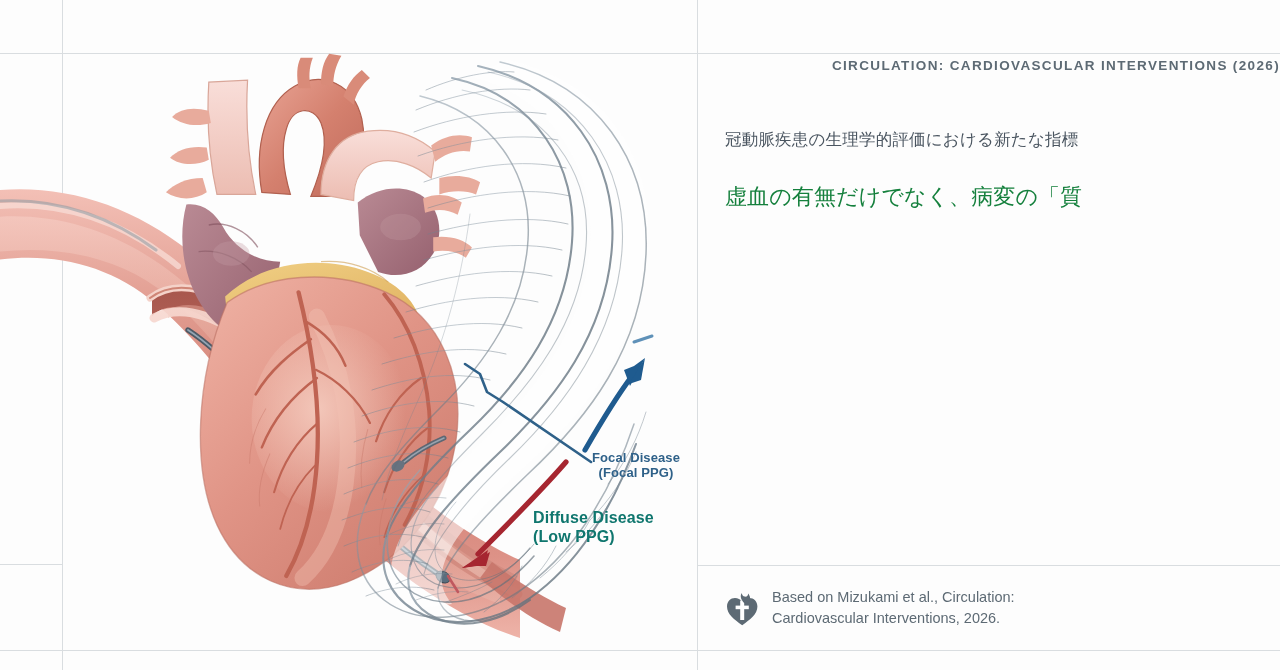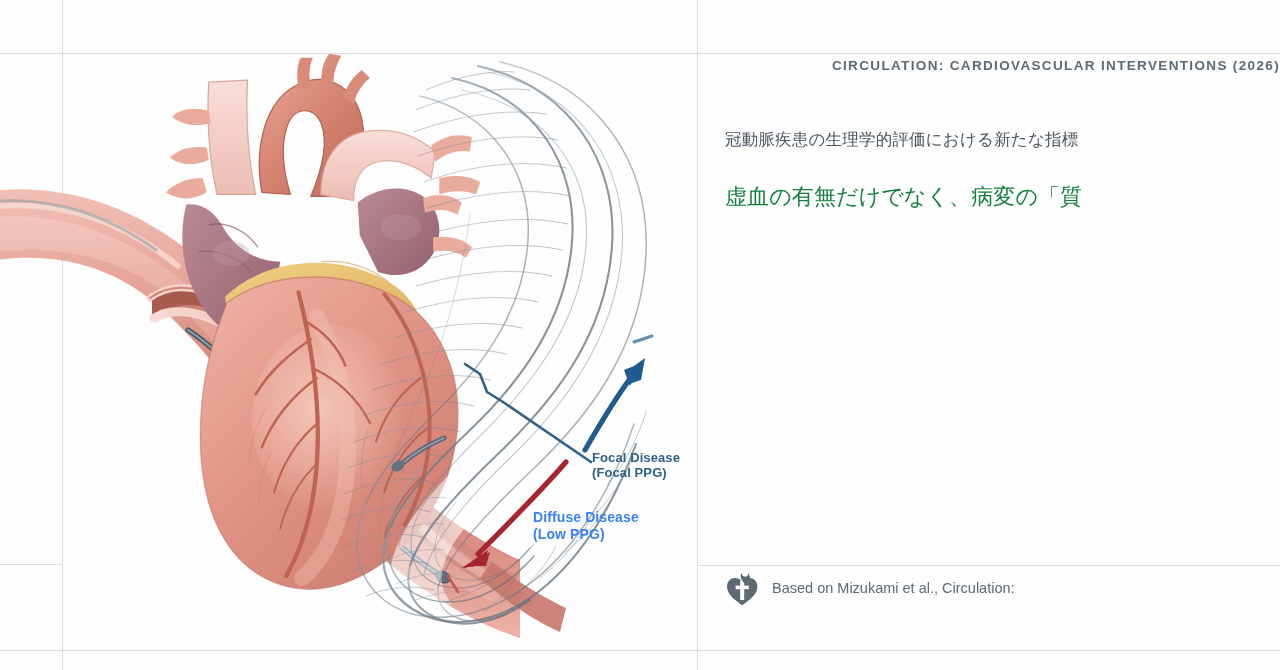--- a/index.html
+++ b/index.html
@@ -27,22 +27,22 @@
   .gl-h-low   { left:0;     top:564px; width:63px;  height:1px; }
   .gl-h-lowr  { left:697px; top:565px; width:583px; height:1px; }
   .gl-h-bot   { left:0;     top:650px; width:1280px; height:1px; }
 
   
   #art { position:absolute; left:0; top:0; width:700px; height:670px; }
   #art svg { display:block; width:700px; height:670px; }
 
   
   .anno { position:absolute; line-height:1.18; font-weight:700; letter-spacing:.1px; }
-  .anno-focal   { left:592px; top:450px; font-size:13px; color:#2f6189; }
-  .anno-diffuse { left:533px; top:509px; font-size:14px; color:#3b82f6; }
+  .anno-focal   { left:592px; top:450px; font-size:13px; color:#2f6189;text-align:center; }
+  .anno-diffuse { left:533px; top:509px; font-size:16px; color:#0f766e; }
   .anno div { white-space:nowrap; }
 
   
   #pane {
     position:absolute; left:697px; top:53px;
     width:657px; height:512px;
     padding:76px 40px 0 28px;
   }
   .eyebrow {
     font-size:16.5px; color:#4a5560; font-weight:500;
@@ -60,21 +60,21 @@
   .headline .ln { display:block; white-space:nowrap; }
   .subhead {
     font-size:22px; color:#15803d; font-weight:400;
     line-height:1.45; letter-spacing:.1px;
   }
   .subhead .ln { display:block; white-space:nowrap; }
   .subhead .ln2 { padding-left:18px; }
 
   
   #footer {
-    position:absolute; left:697px; top:546px;
+    position:absolute; left:697px; top:566px;
     width:583px; height:84px;
     display:flex; align-items:center;
     padding-left:28px; gap:13px;
   }
   #footer .logo { flex:0 0 auto; width:34px; height:36px; }
   #footer .cite {
     font-size:14.5px; color:#5d6a74; line-height:1.42; font-weight:500;
   }
   #footer .cite .ln { display:block; white-space:nowrap; }
 
@@ -478,16 +478,17 @@
                  C 28.8 8.0 32.4 11.4 32.4 16.4 C 32.4 24.2 24.8 29.6 17.2 35.2 Z" fill="#5d6a74"></path>
         <path d="M15.2 10.5 L 19.2 10.5 L 19.2 30.0 L 15.2 30.0 Z" fill="#ffffff"></path>
         <path d="M10.6 15.6 L 23.8 15.6 L 23.8 19.2 L 10.6 19.2 Z" fill="#ffffff"></path>
         <path d="M17.2 10.6 C 15.6 8.4 15.2 5.6 16.6 3.0 C 17.0 5.0 18.2 6.2 19.6 6.6
                  C 21.6 7.2 23.4 5.6 23.0 3.4 C 25.6 6.0 25.8 10.0 23.4 12.4
                  C 21.6 14.2 18.8 14.0 17.2 10.6 Z" fill="#5d6a74"></path>
       </svg>
     </span>
     <div class="cite">
       <span class="ln">Based on Mizukami et al., Circulation:</span>
+      <span class="ln">Cardiovascular Interventions, 2026.</span>
     </div>
   </div>
 
 </div>
 
 </body></html>

